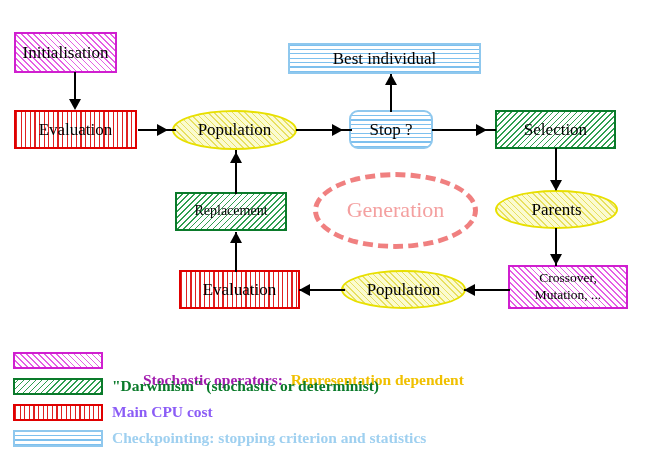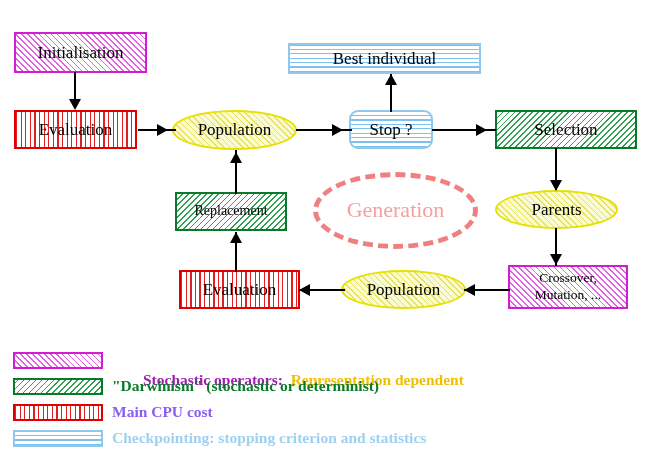--- a/index.html
+++ b/index.html
@@ -96,41 +96,41 @@
 
   <div class="ln lnh" style="left:299px;top:289px;width:46px;"></div>
   <div class="ah ah-l" style="left:299px;top:284px;"></div>
 
   <div class="ln lnv" style="left:235px;top:232px;height:40px;"></div>
   <div class="ah ah-u" style="left:230px;top:232px;"></div>
 
   <div class="ln lnv" style="left:235px;top:150px;height:44px;"></div>
   <div class="ah ah-u" style="left:230px;top:152px;"></div>
 
-  <div class="node box pat-magenta" style="left:14px;top:32px;width:133px;height:41px;">
+  <div class="node box pat-magenta" style="left:14px;top:32px;width:103px;height:41px;">
     <span class="lbl">Initialisation</span>
   </div>
 
   <div class="node box pat-red" style="left:14px;top:110px;width:123px;height:39px;">
     <span class="lbl">Evaluation</span>
   </div>
 
   <div class="node ell pat-yellow" style="left:172px;top:110px;width:125px;height:40px;">
     <span class="lbl">Population</span>
   </div>
 
   <div class="node box rounded pat-blue" style="left:349px;top:110px;width:84px;height:39px;">
     <span class="lbl">Stop ?</span>
   </div>
 
   <div class="node box pat-blue" style="left:288px;top:43px;width:193px;height:31px;">
     <span class="lbl">Best individual</span>
   </div>
 
-  <div class="node box pat-green" style="left:495px;top:110px;width:142px;height:39px;">
+  <div class="node box pat-green" style="left:495px;top:110px;width:121px;height:39px;">
     <span class="lbl">Selection</span>
   </div>
 
   <div class="node ell pat-yellow" style="left:495px;top:190px;width:123px;height:39px;">
     <span class="lbl">Parents</span>
   </div>
 
   <div class="node box pat-magenta" style="left:508px;top:265px;width:120px;height:44px;">
     <span class="lbl" style="font-size:13.5px;line-height:1.25;">Crossover,
 Mutation, ...</span>

